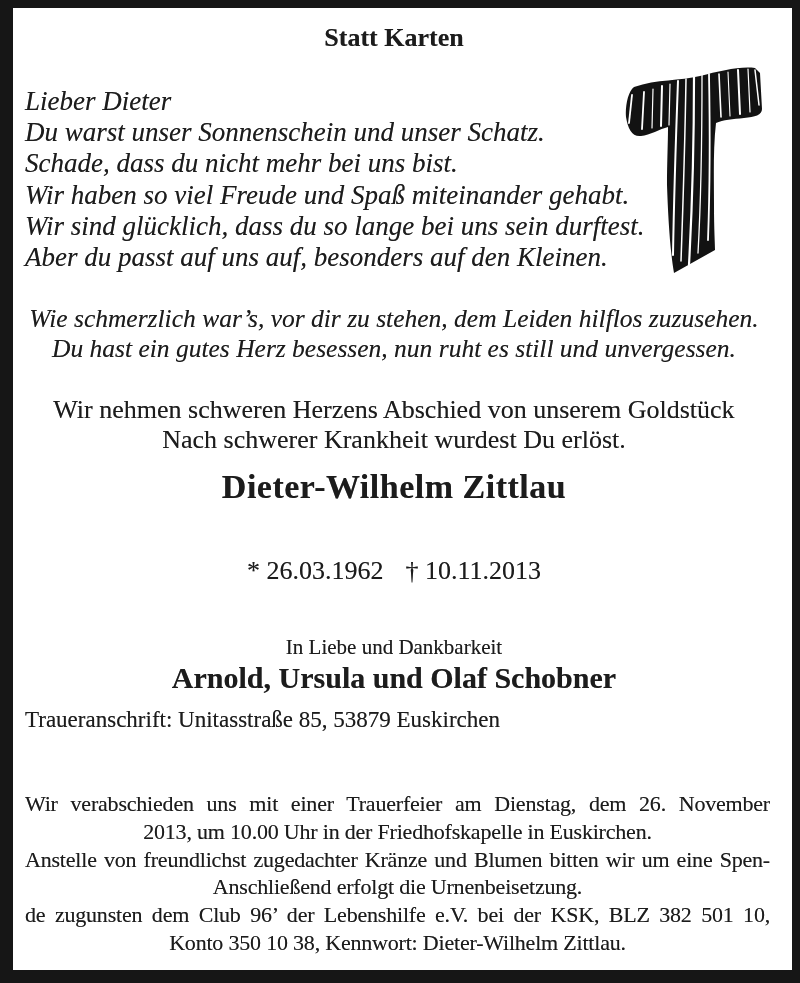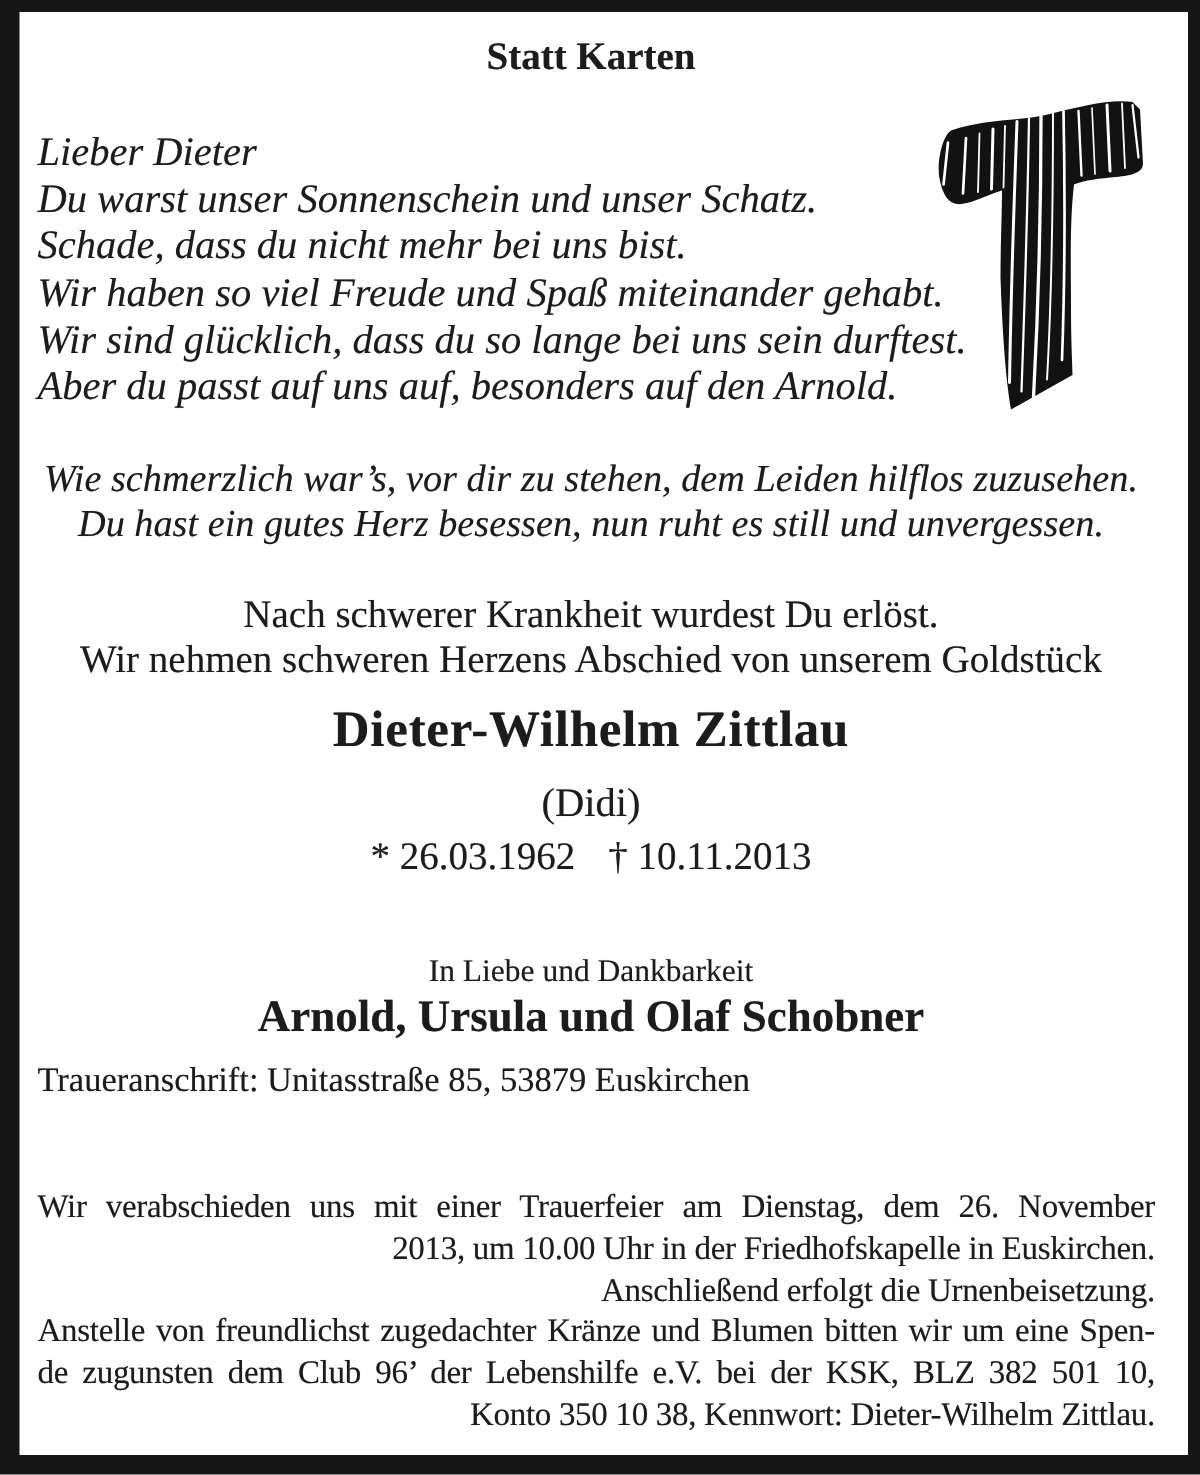--- a/index.html
+++ b/index.html
@@ -50,21 +50,21 @@
     top:652px;font-size:30px;font-weight:bold;line-height:36px;
   }
   .address{
     top:696px;left:12px;right:22px;
     font-size:23px;line-height:32px;white-space:nowrap;
   }
   .details{
     top:782px;left:12px;right:22px;
     font-size:22px;line-height:27.8px;letter-spacing:-0.2px;
   }
-  .details .ln{text-align:right;}
+  .details .ln{text-align:center;}
   .details .ln.just{text-align:justify;text-align-last:justify;}
   .tau{
     left:609px;top:57px;width:141px;height:212px;
   }
   .soft{text-shadow:0 0 0.5px rgba(40,40,40,0.55);}
 </style>
 </head>
 <body>
 
 <div class="paper soft">
@@ -91,49 +91,48 @@
       <path d="M10,30 L7,58" stroke-width="1.8"></path>
     </g>
   </svg>
 
   <div class="abs poem">
     <div>Lieber Dieter</div>
     <div>Du warst unser Sonnenschein und unser Schatz.</div>
     <div>Schade, dass du nicht mehr bei uns bist.</div>
     <div>Wir haben so viel Freude und Spaß miteinander gehabt.</div>
     <div>Wir sind glücklich, dass du so lange bei uns sein durftest.</div>
-    <div>Aber du passt auf uns auf, besonders auf den Arnold.</div>
+    <div>Aber du passt auf uns auf, besonders auf den Kleinen.</div>
   </div>
 
   <div class="abs center couplet">
     <div>Wie schmerzlich war’s, vor dir zu stehen, dem Leiden hilflos zuzusehen.</div>
     <div>Du hast ein gutes Herz besessen, nun ruht es still und unvergessen.</div>
   </div>
 
   <div class="abs center intro">
+    <div>Wir nehmen schweren Herzens Abschied von unserem Goldstück</div>
     <div>Nach schwerer Krankheit wurdest Du erlöst.</div>
-    <div>Wir nehmen schweren Herzens Abschied von unserem Goldstück</div>
   </div>
 
   <div class="abs center name">Dieter-Wilhelm Zittlau</div>
 
-  <div class="abs center nickname">(Didi)</div>
 
   <div class="abs center dates">
     <span class="birth">* 26.03.1962</span><span>† 10.11.2013</span>
   </div>
 
   <div class="abs center farewell-intro">In Liebe und Dankbarkeit</div>
 
   <div class="abs center farewell-family">Arnold, Ursula und Olaf Schobner</div>
 
   <div class="abs address">Traueranschrift: Unitasstraße 85, 53879 Euskirchen</div>
 
   <div class="abs details">
     <div class="ln just">Wir verabschieden uns mit einer Trauerfeier am Dienstag, dem 26. November</div>
     <div class="ln">2013, um 10.00 Uhr in der Friedhofskapelle in Euskirchen.</div>
+    <div class="ln just">Anstelle von freundlichst zugedachter Kränze und Blumen bitten wir um eine Spen-</div>
     <div class="ln">Anschließend erfolgt die Urnenbeisetzung.</div>
-    <div class="ln just">Anstelle von freundlichst zugedachter Kränze und Blumen bitten wir um eine Spen-</div>
     <div class="ln just">de zugunsten dem Club 96’ der Lebenshilfe e.V. bei der KSK, BLZ 382 501 10,</div>
     <div class="ln">Konto 350 10 38, Kennwort: Dieter-Wilhelm Zittlau.</div>
   </div>
 
 </div>
 
 </body></html>

